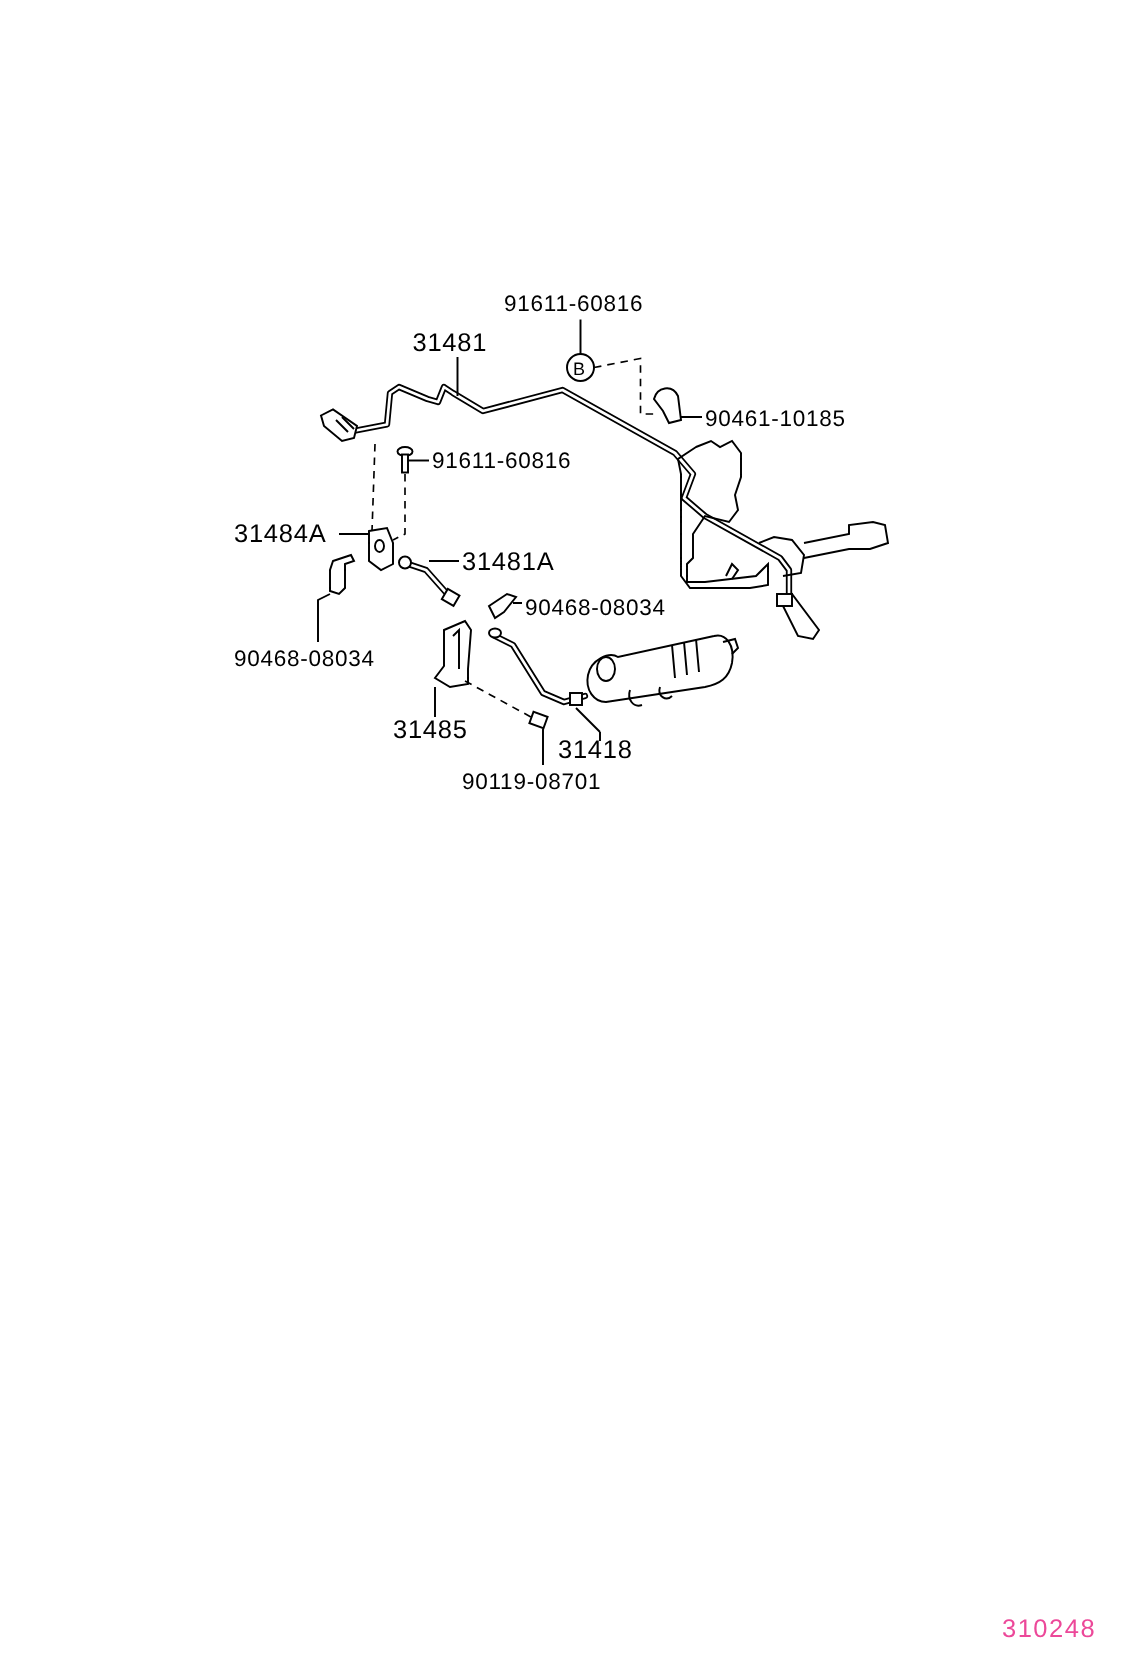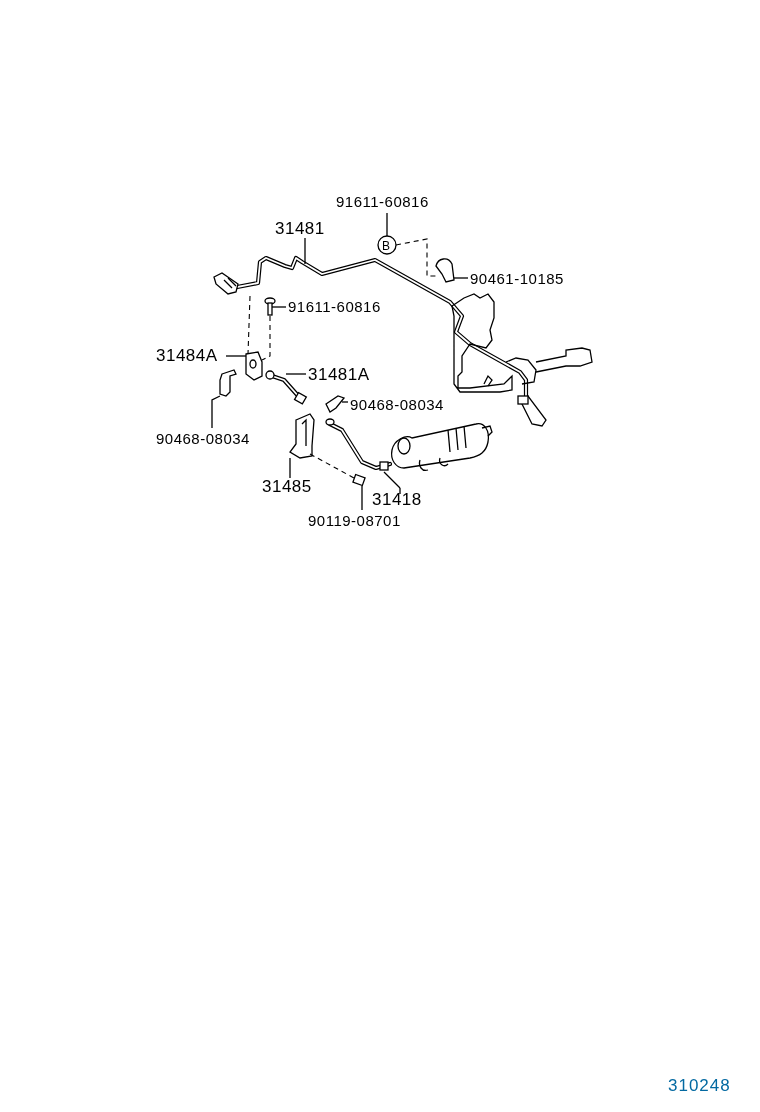--- a/index.html
+++ b/index.html
@@ -5,21 +5,21 @@
   html, body { margin:0; padding:0; background:#ffffff; }
   body { width:760px; height:1112px; position:relative; overflow:hidden; font-family:"Liberation Sans", sans-serif; }
   svg { position:absolute; left:0; top:0; }
   .lbl { font-family:"Liberation Sans", sans-serif; font-size:15px; fill:#000; letter-spacing:0.5px; }
   .lbl-big { font-size:17px; }
   .ln { stroke:#000; stroke-width:1.3; fill:none; }
   .dash { stroke:#000; stroke-width:1.1; fill:none; stroke-dasharray:5 4; }
   .part { stroke:#000; stroke-width:1.3; fill:#fff; }
   .pipe-o { stroke:#000; stroke-width:4.2; fill:none; stroke-linejoin:round; stroke-linecap:round; }
   .pipe-i { stroke:#fff; stroke-width:1.8; fill:none; stroke-linejoin:round; stroke-linecap:round; }
-  .code { position:absolute; left:668px; top:1076px; font-size:17px; letter-spacing:1px; color:#0369a1; font-family:"Liberation Sans", sans-serif; }
+  .code { position:absolute; left:668px; top:1076px; font-size:17px; letter-spacing:1px; color:#ec4899; font-family:"Liberation Sans", sans-serif; }
 </style>
 </head>
 <body>
 
 <svg width="760" height="1112" viewBox="0 0 760 1112">
 
   <g>
     <path class="pipe-o" d="M232,288 L258,283 L260,262 L266,258 L285,266 L292,268 L296,258 L302,262 L322,274 L375,260 L450,302 L462,316 L456,332 L470,344 L520,372 L526,380 L526,398"></path>
     <path class="pipe-i" d="M232,288 L258,283 L260,262 L266,258 L285,266 L292,268 L296,258 L302,262 L322,274 L375,260 L450,302 L462,316 L456,332 L470,344 L520,372 L526,380 L526,398"></path>
 

